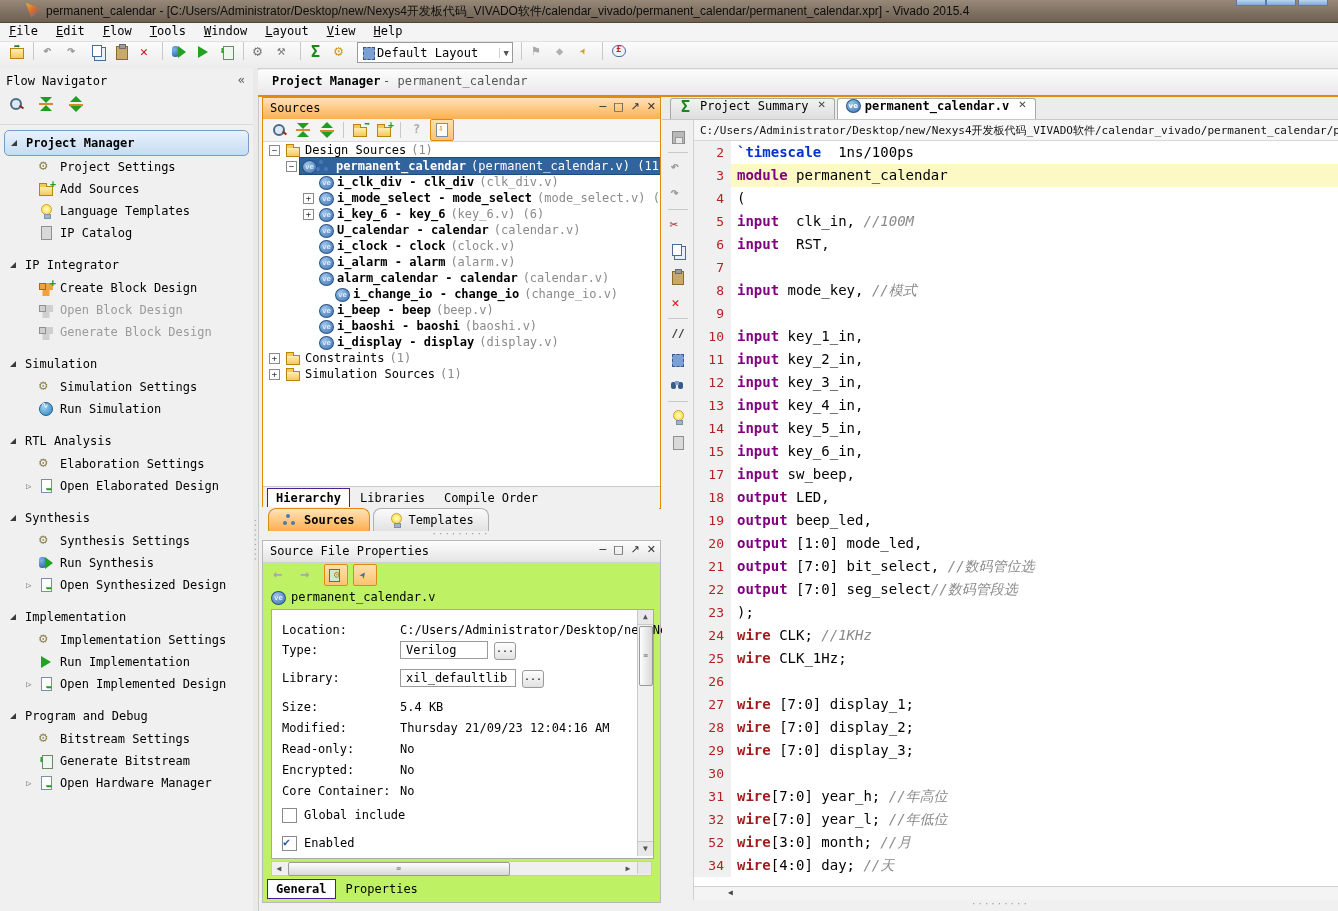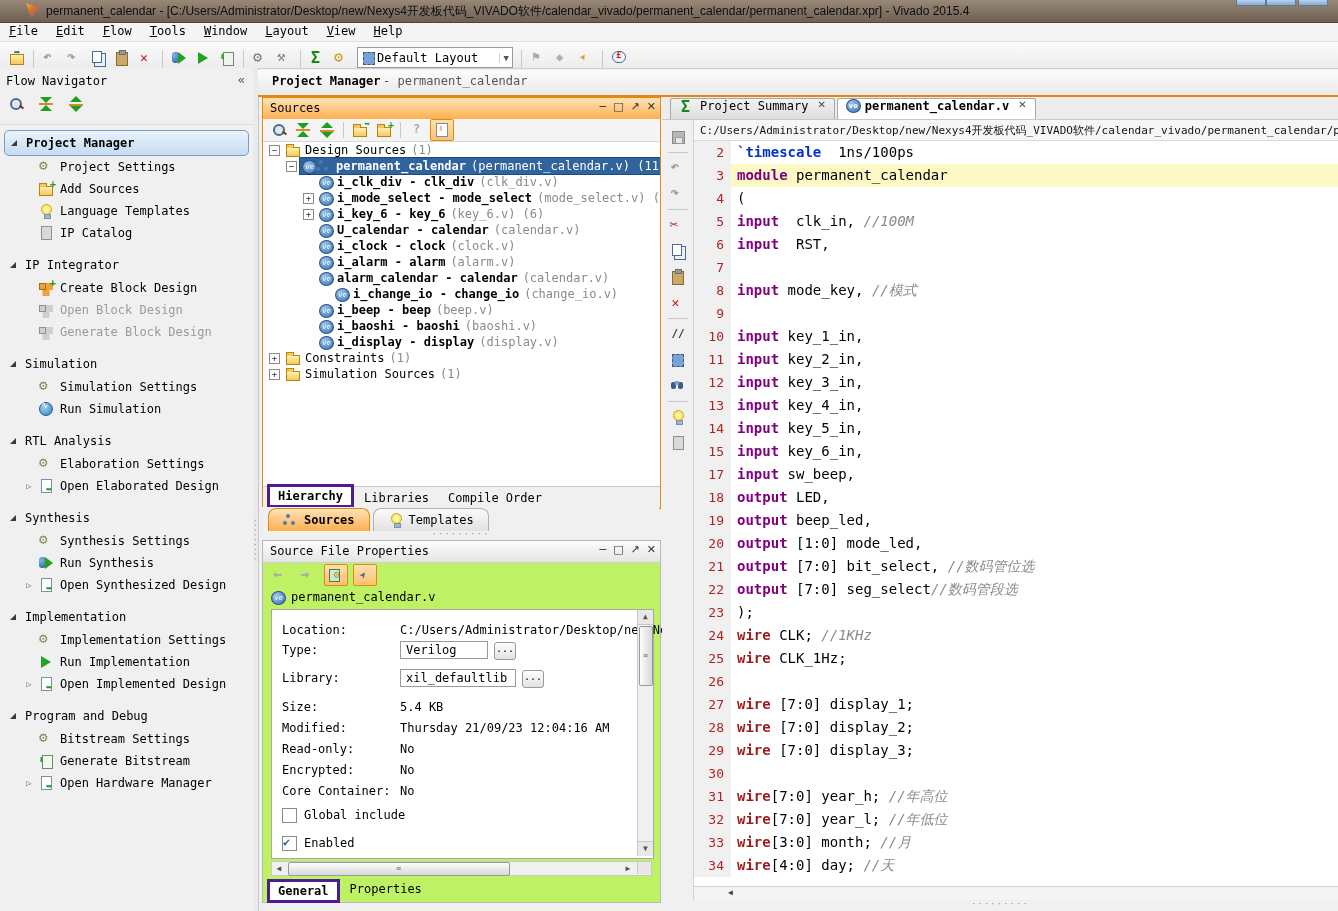--- a/index.html
+++ b/index.html
@@ -14,21 +14,21 @@
   .vivado-logo{position:absolute;left:26px;top:3px;width:15px;height:15px;
     background:linear-gradient(135deg,#e8b43a 0%,#d86a2a 45%,#3a76c4 100%);
     clip-path:polygon(0 0,100% 35%,35% 100%);}
   .winbtn-sliver{position:absolute;top:0;height:5px;width:28px;background:linear-gradient(#bcd3ee,#88a9d0);border:1px solid #5a7aa0;border-top:none;}
   
   #menubar{left:0;top:23px;width:1338px;height:18px;background:#f4f4f4;border-bottom:1px solid #e0e0e0;}
   .menu-item{display:inline-block;padding:1px 9px;height:16px;cursor:default;}
   .menu-item u{text-decoration:underline;}
   
   #toolbar{left:0;top:42px;width:1338px;height:26px;background:linear-gradient(#fbfbfb,#ececec);border-bottom:1px solid #cfcfcf;}
-  .tb-row{display:flex;align-items:flex-end;height:26px;padding-left:5px;}
+  .tb-row{display:flex;align-items:flex-start;height:26px;padding-left:5px;}
   .tb-sep{width:1px;height:18px;background:#c8c8c8;margin:0 4px;}
   .tb-ic{width:22px;height:20px;display:flex;align-items:center;justify-content:center;margin:0 1px;}
   #layoutsel{display:flex;align-items:center;width:148px;height:19px;background:#fff;border:1px solid #9a9a9a;margin:0 4px;padding:0 3px;}
   #layoutsel .lbl{flex:1;font-size:12px;white-space:nowrap;overflow:hidden;}
   #layoutsel .arr{color:#555;font-size:9px;padding-left:4px;border-left:1px solid #d0d0d0;}
   
   .ic{display:inline-block;width:16px;height:16px;position:relative;vertical-align:middle;flex:none;}
   .g-gear:before{content:"⚙";position:absolute;left:1px;top:-2px;font-size:14px;color:#8d8455;}
   .g-gear.big:before{font-size:15px;color:#7d7d7d;}
   .g-bulb:before{content:"";position:absolute;left:3px;top:1px;width:9px;height:9px;border-radius:50%;
@@ -146,21 +146,21 @@
   .trow .exp{width:11px;height:11px;border:1px solid #8a8a8a;background:#fff;font-size:9px;line-height:9px;text-align:center;color:#333;margin-right:3px;box-sizing:border-box;flex:none;}
   .trow .noexp{width:11px;margin-right:3px;flex:none;}
   .trow .lab{font-weight:bold;margin-left:4px;font-size:12px;}
   .trow .meta{color:#8a8a8a;margin-left:5px;font-size:12px;}
   .trow.plain .lab{font-weight:normal;}
   .trow.sel .hl{background:#31639c;outline:1px solid #1d4a80;}
   .trow.sel .lab,.trow.sel .meta{color:#fff;}
   .trow .hl{display:flex;align-items:center;padding:0 2px;}
   #src-tabs{position:absolute;left:0;bottom:0;width:100%;height:22px;background:#f0f0f0;border-top:1px solid #c8c8c8;display:flex;align-items:flex-end;padding-left:4px;box-sizing:border-box;}
   .mini-tab{padding:2px 8px;font-size:12px;margin-right:1px;border:1px solid transparent;}
-  .mini-tab.sel{background:#fff;border:3px solid #4c1d95;font-weight:bold;}
+  .mini-tab.sel{background:#fff;border:1px solid #4c1d95;font-weight:bold;}
   
   #doctabs{left:262px;top:507px;width:397px;height:24px;background:#f0f0f0;display:flex;align-items:flex-end;padding-left:6px;box-sizing:border-box;}
   .doc-tab{display:flex;align-items:center;gap:5px;padding:3px 14px;font-size:12px;border:1px solid #b0b0b0;border-bottom:none;
      border-radius:8px 8px 0 0;background:linear-gradient(#fafafa,#e2e2e2);margin-right:3px;}
   .doc-tab.sel{background:linear-gradient(#ffe3b8,#fcaf4e);border-color:#e08a10;font-weight:bold;}
   #midsplit{left:262px;top:531px;width:397px;height:9px;background:#f0f0f0;text-align:center;color:#9a9a9a;font-size:9px;line-height:7px;letter-spacing:1px;}
   
   #proppanel{left:262px;top:540px;width:397px;height:361px;background:#bef264;border:1px solid #b8b8b8;}
   #prop-head{position:absolute;left:0;top:0;width:100%;height:21px;background:linear-gradient(#fdfdfd,#e4e4e4);border-bottom:1px solid #cfcfcf;}
   #prop-tools{position:absolute;left:0;top:21px;width:100%;height:25px;display:flex;align-items:center;gap:3px;padding-left:6px;box-sizing:border-box;}
@@ -800,21 +800,21 @@
       <div class="cl"><span class="gut">23</span><span class="code"><span>);</span></span></div>
       <div class="cl"><span class="gut">24</span><span class="code"><span class="wkw">wire</span><span> CLK; </span><span class="cmt">//1KHz</span></span></div>
       <div class="cl"><span class="gut">25</span><span class="code"><span class="wkw">wire</span><span> CLK_1Hz;</span></span></div>
       <div class="cl"><span class="gut">26</span><span class="code"></span></div>
       <div class="cl"><span class="gut">27</span><span class="code"><span class="wkw">wire</span><span> [7:0] display_1;</span></span></div>
       <div class="cl"><span class="gut">28</span><span class="code"><span class="wkw">wire</span><span> [7:0] display_2;</span></span></div>
       <div class="cl"><span class="gut">29</span><span class="code"><span class="wkw">wire</span><span> [7:0] display_3;</span></span></div>
       <div class="cl"><span class="gut">30</span><span class="code"></span></div>
       <div class="cl"><span class="gut">31</span><span class="code"><span class="wkw">wire</span><span>[7:0] year_h; </span><span class="cmt">//年高位</span></span></div>
       <div class="cl"><span class="gut">32</span><span class="code"><span class="wkw">wire</span><span>[7:0] year_l; </span><span class="cmt">//年低位</span></span></div>
-      <div class="cl"><span class="gut">33</span><span class="code"><span class="wkw">wire</span><span>[3:0] month; </span><span class="cmt">//月</span></span></div>
+      <div class="cl"><span class="gut">52</span><span class="code"><span class="wkw">wire</span><span>[3:0] month; </span><span class="cmt">//月</span></span></div>
       <div class="cl"><span class="gut">34</span><span class="code"><span class="wkw">wire</span><span>[4:0] day; </span><span class="cmt">//天</span></span></div>
     </div>
   <div id="ed-hscroll" class="abs">
     <span class="lar">◀</span>
   </div>
   <div id="ed-bottom" class="abs">·········</div>
 
 </div>
 
 </body></html>

